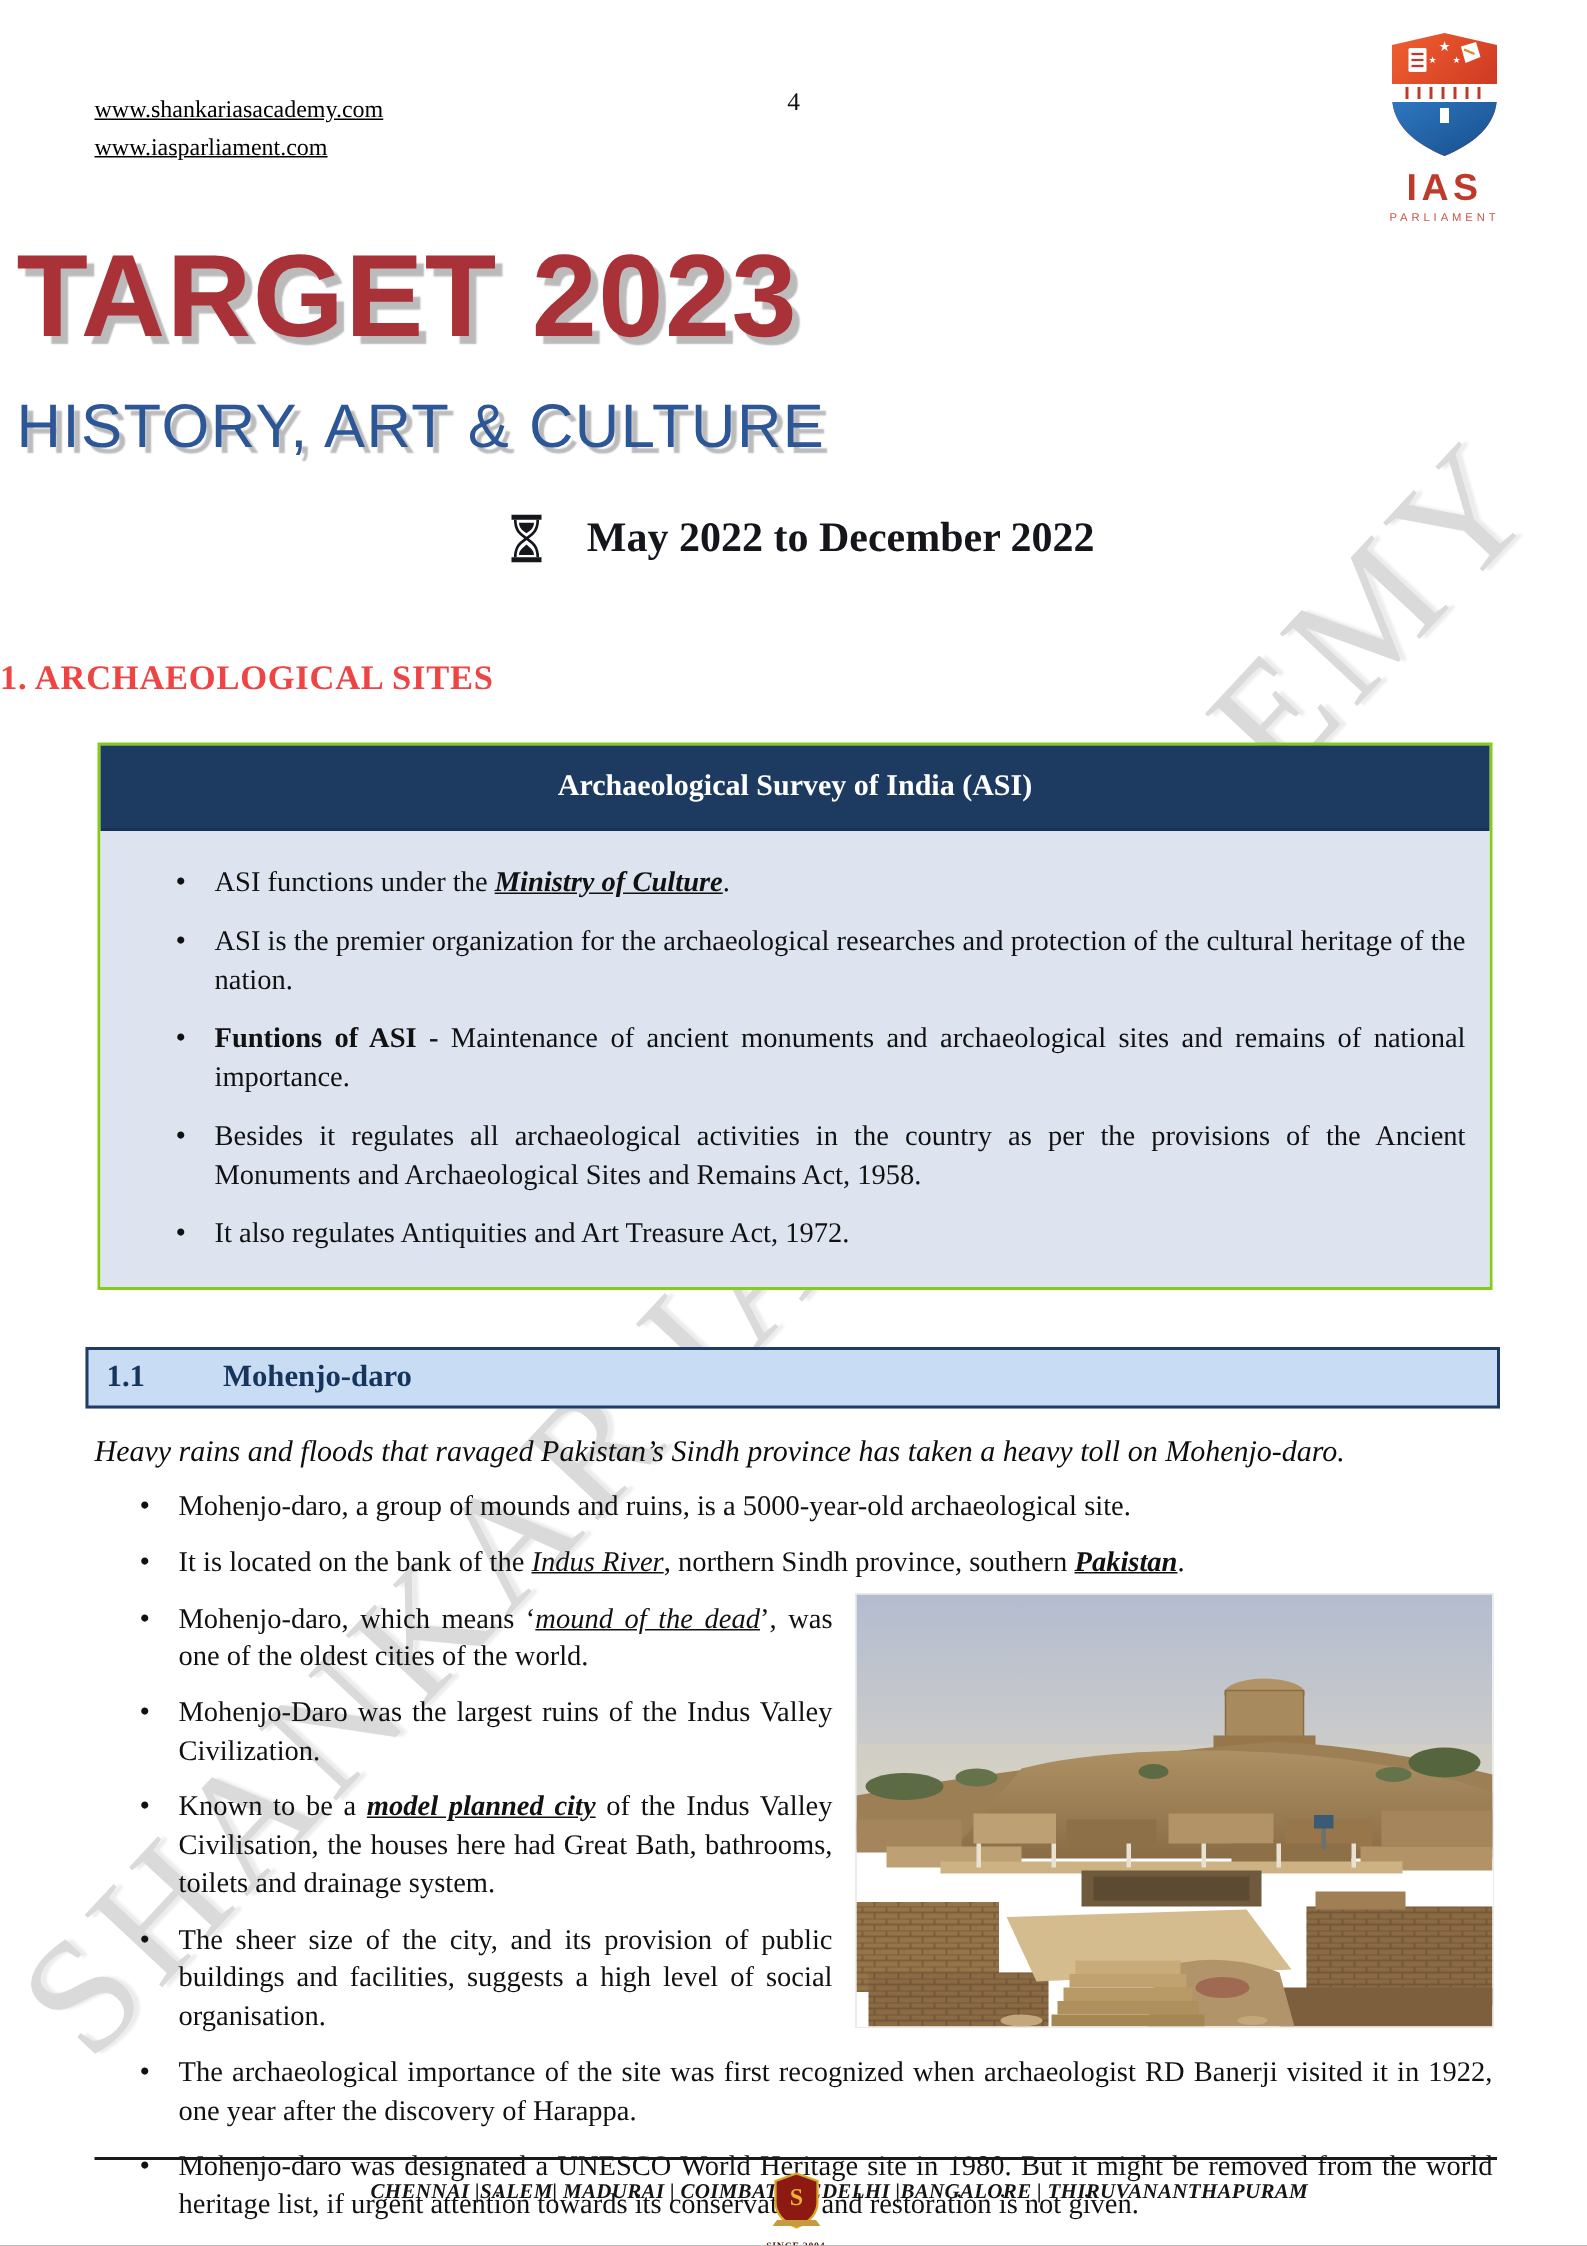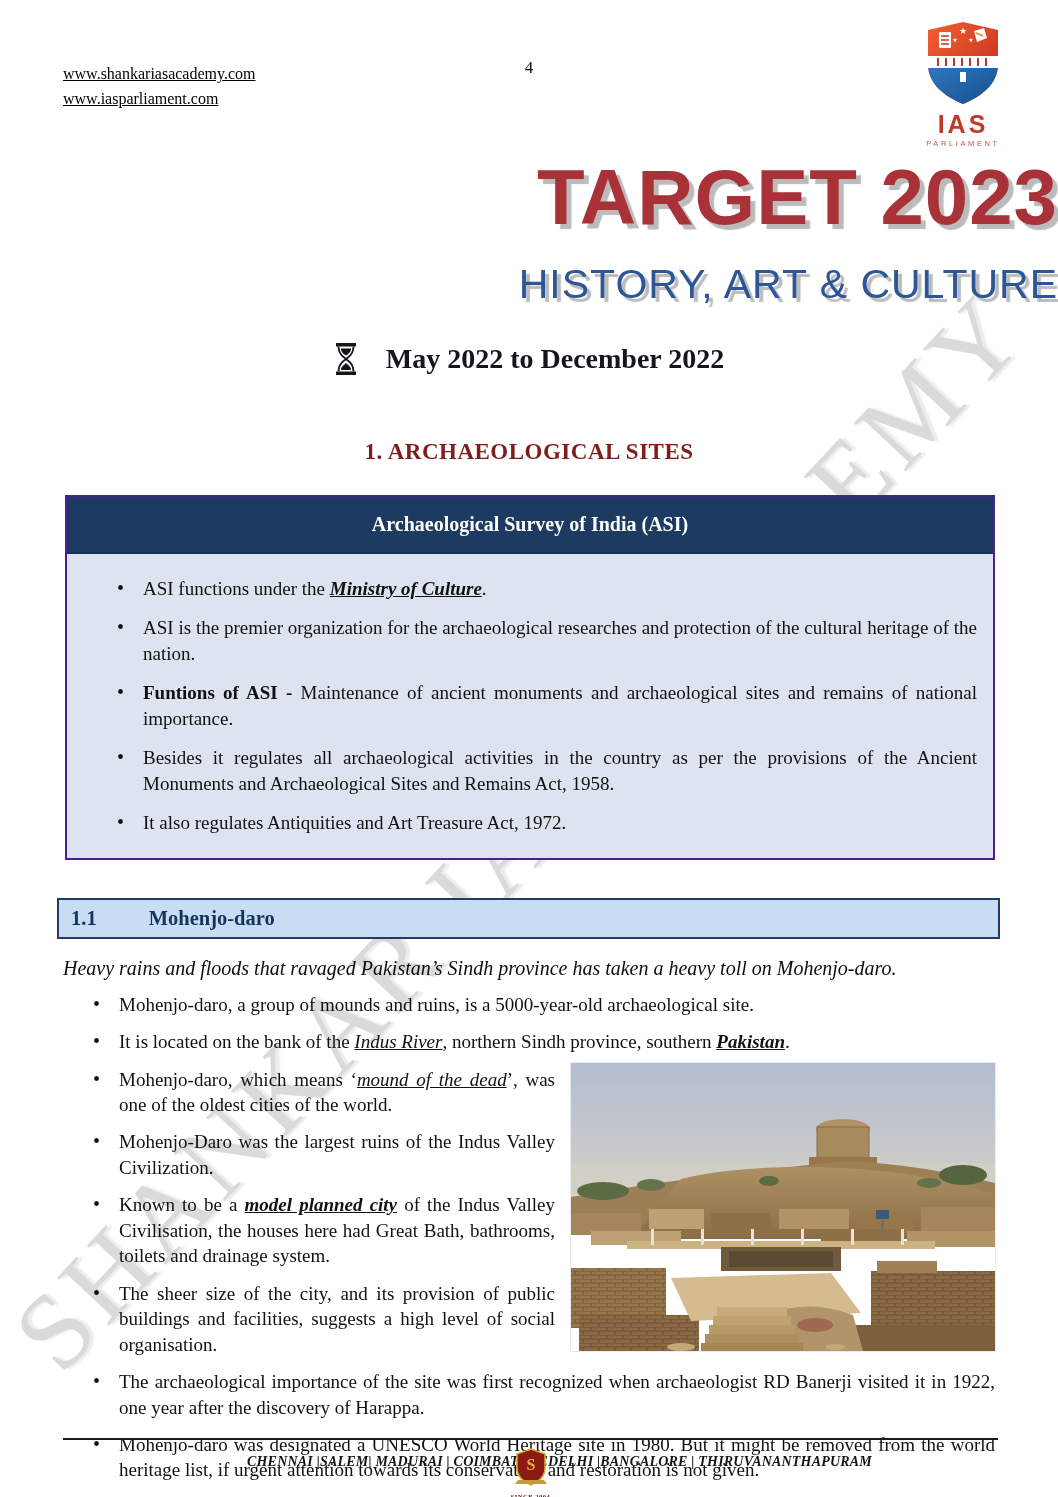--- a/index.html
+++ b/index.html
@@ -18,35 +18,35 @@
   }
   .content{position:relative;z-index:1;}
   
   .hdr-links{position:absolute;left:63px;top:62px;z-index:2;font-size:16px;line-height:1.55;}
   .hdr-links a{color:#000;text-decoration:underline;display:block;}
   .page-num{position:absolute;left:0;right:0;top:58px;text-align:center;font-size:17px;z-index:2;}
   .logo{position:absolute;right:56px;top:20px;width:78px;text-align:center;z-index:2;}
   .logo .ias{font-family:"Liberation Sans",sans-serif;font-weight:800;font-size:25px;letter-spacing:3px;color:#bf3a2b;line-height:1;margin-top:2px;}
   .logo .parl{font-family:"Liberation Sans",sans-serif;font-size:7.5px;letter-spacing:2.6px;color:#c4574a;margin-top:2px;}
   
-  .hero{padding-top:158px;text-align:right;}
+  .hero{padding-top:158px;text-align:left;margin-left:11px;}
   .hero-title{
     font-family:"Liberation Sans",sans-serif;font-weight:800;font-size:78px;letter-spacing:1px;
     color:#a93138;text-shadow:5px 5px 1px rgba(170,170,170,.8);line-height:1;
   }
   .hero-sub{
     margin-top:28px;font-family:"Liberation Sans",sans-serif;font-weight:400;font-size:41px;letter-spacing:1px;
     color:#2d5697;text-shadow:4px 4px 1px rgba(170,170,170,.8);line-height:1;
   }
   .date-row{margin-top:38px;font-size:28px;font-weight:600;color:#14161c;display:flex;justify-content:center;align-items:center;gap:28px;}
   .date-row svg{display:block;}
   
-  .section-title{margin-top:64px;text-align:center;font-weight:bold;font-size:23px;letter-spacing:.5px;color:#7f1d1d;}
-  
-  .asi-box{margin:30px 63px 0 65px;border:2px solid #4c1d95;}
+  .section-title{margin-top:64px;text-align:left;font-weight:bold;font-size:23px;letter-spacing:.5px;color:#ef4444;}
+  
+  .asi-box{margin:30px 63px 0 65px;border:2px solid #84cc16;}
   .asi-head{background:#1d3a61;color:#fff;text-align:center;font-weight:bold;font-size:20px;padding:16px 10px;}
   .asi-body{background:#dde4f0;padding:8px 16px 22px 40px;border-top:2px solid #17335a;}
   .bullet{position:relative;padding-left:36px;margin-top:14px;text-align:justify;font-size:19px;line-height:1.34;}
   .bullet::before{content:"\2022";position:absolute;left:10px;top:-1px;font-size:20px;}
   
   .subsec{margin:38px 58px 0 57px;background:#c8dcf4;border:2px solid #1f3b66;
     padding:7px 10px 7px 12px;font-weight:bold;font-size:20.5px;color:#16355d;display:flex;gap:52px;}
   .intro{margin:18px 63px 0 63px;font-style:italic;font-size:20px;color:#0d0d0d;}
   
   .mj-wrap{margin:8px 63px 0 83px;font-size:19.5px;}

